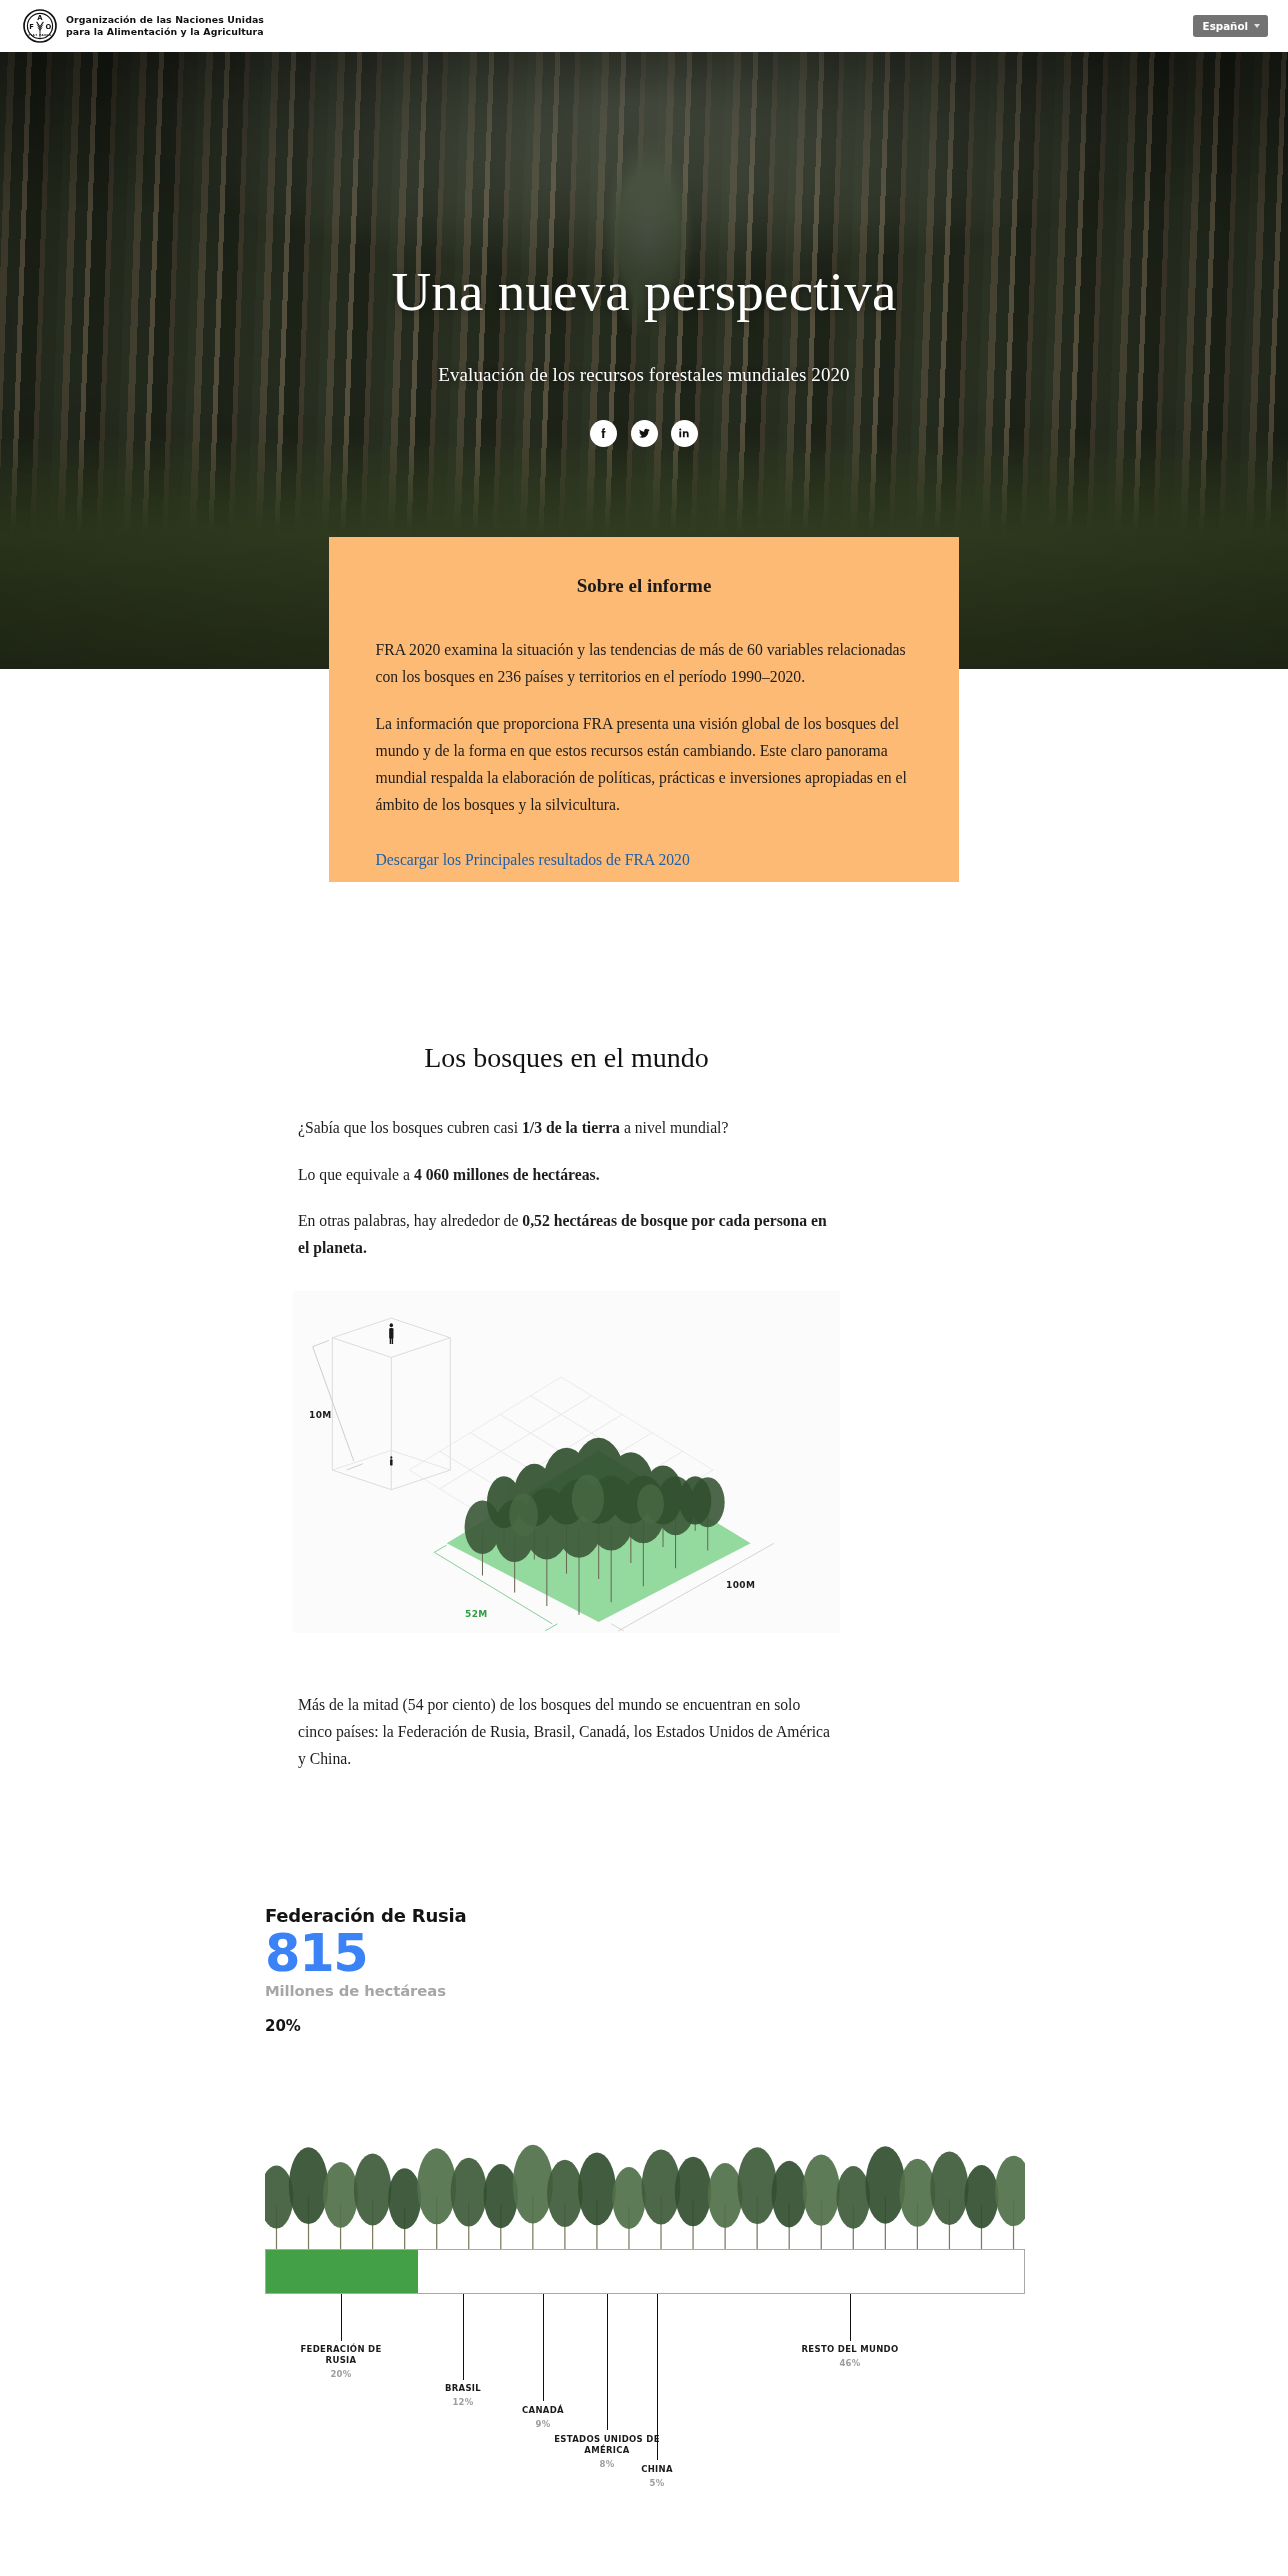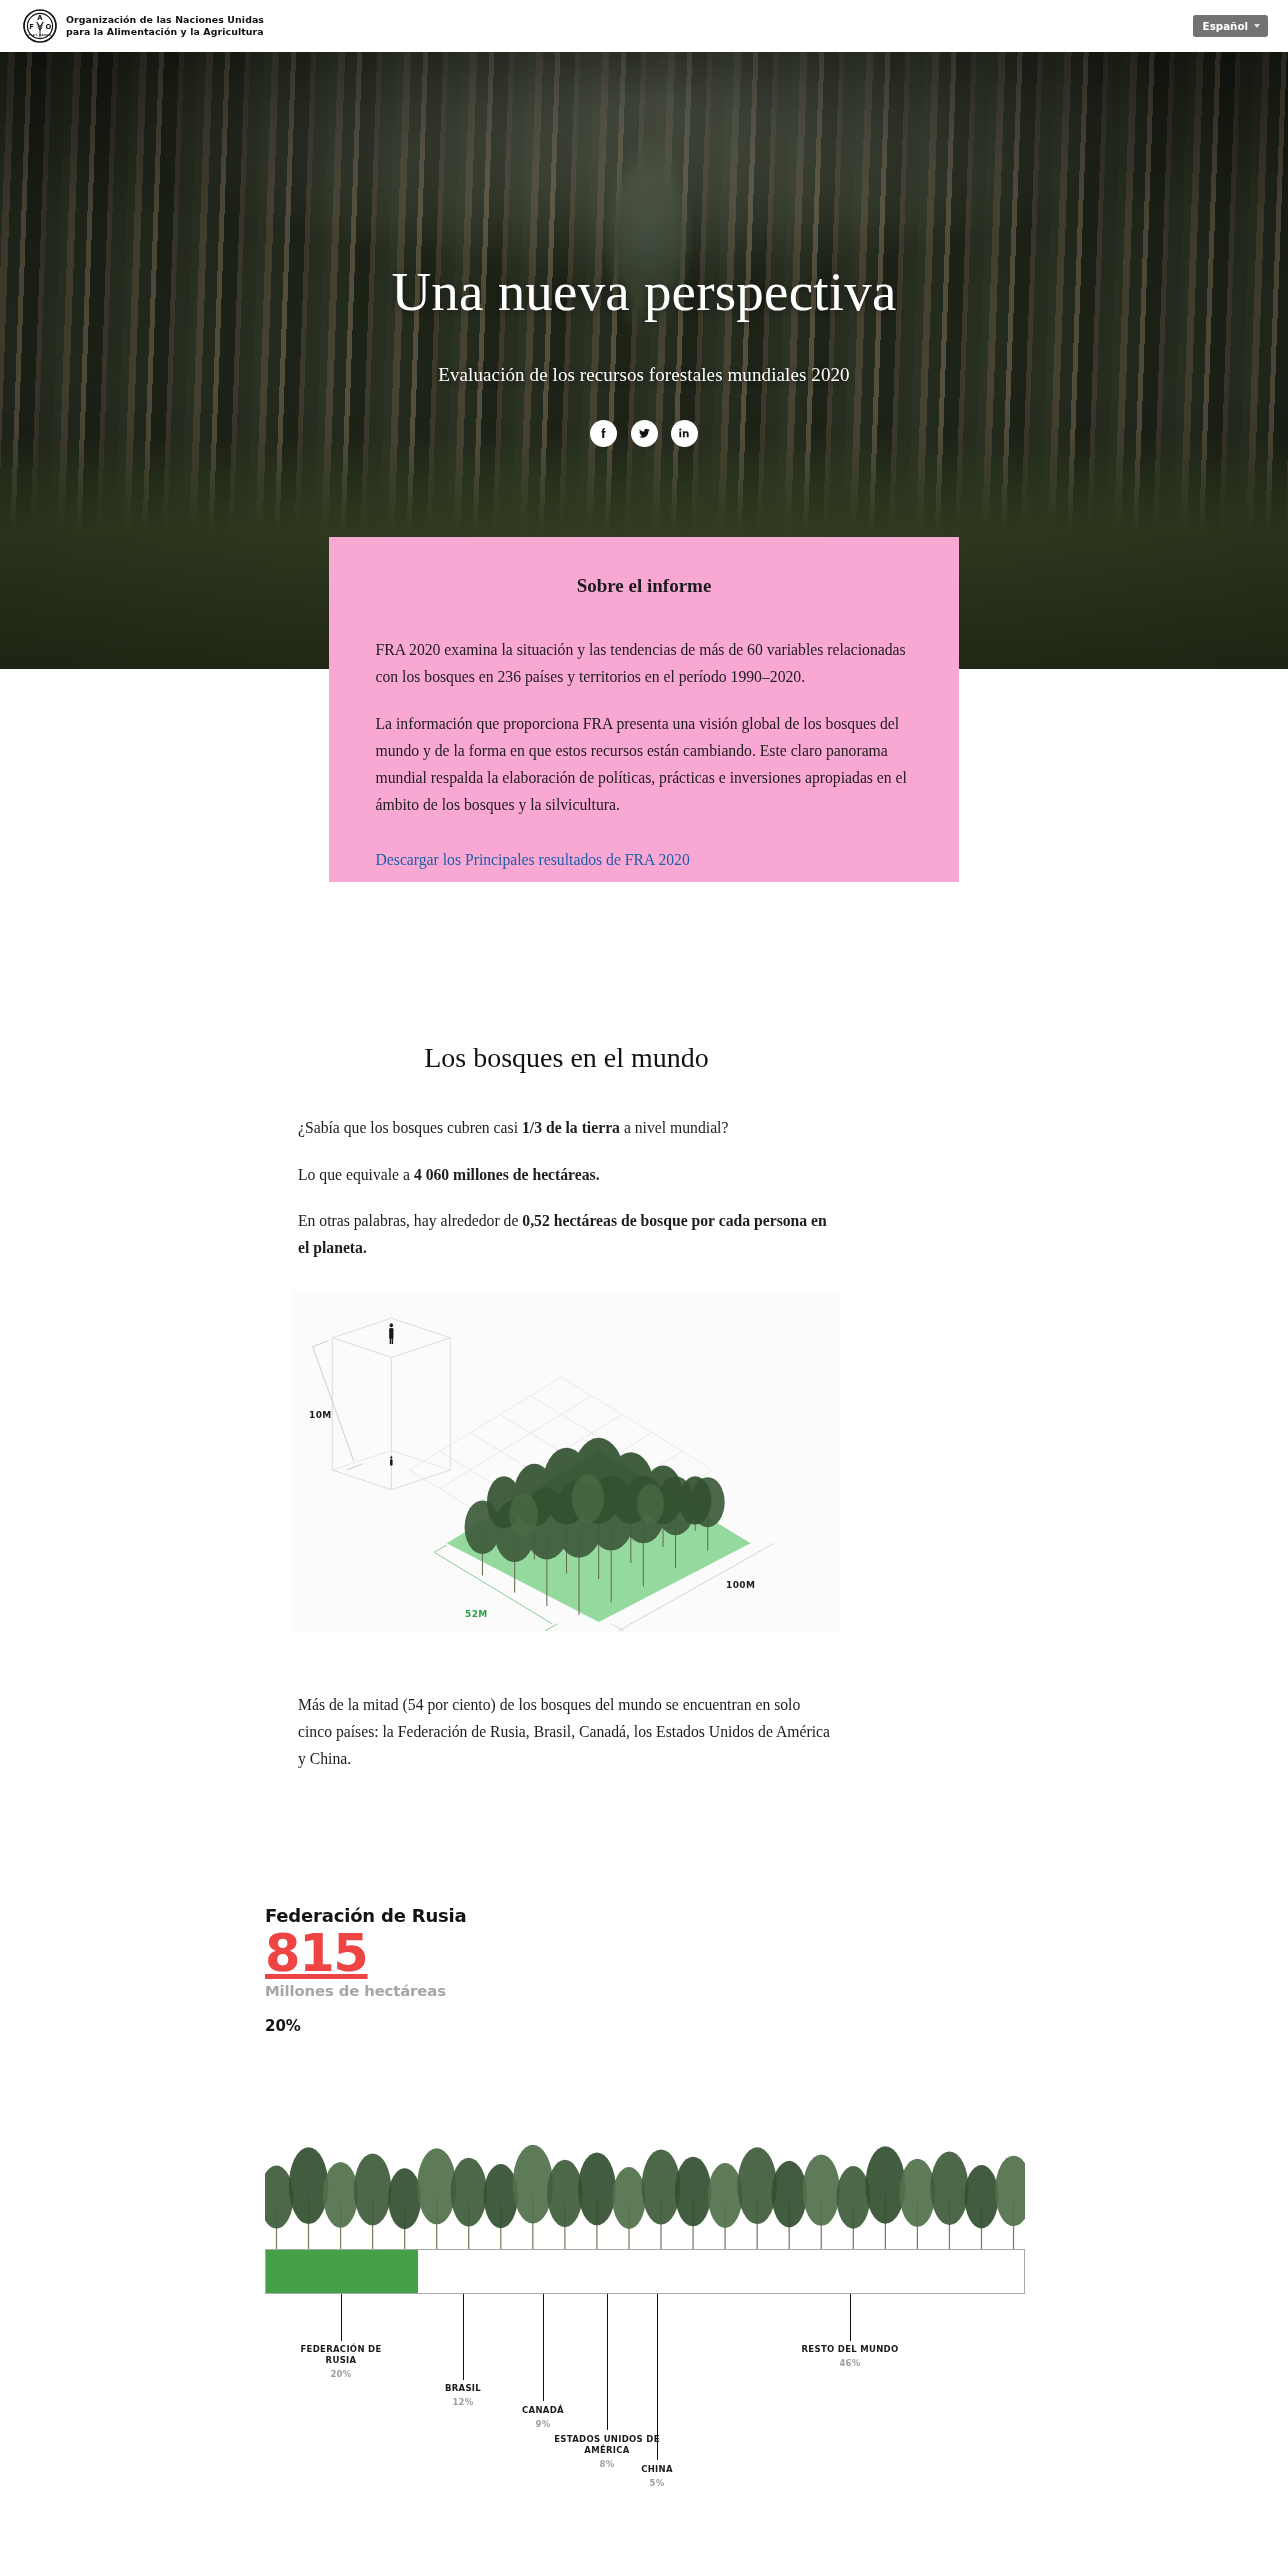--- a/index.html
+++ b/index.html
@@ -123,21 +123,21 @@
     cursor: pointer;
   }
   .social-btn svg { display: block; }
 
   
   .about-card {
     position: absolute;
     left: 329px;
     top: 537px;
     width: 630px;
-    background: #f9a8d4;
+    background: #fdba74;
     z-index: 10;
     padding: 38px 38px 9px 38px;
   }
   .about-title {
     text-align: center;
     font-size: 19px;
     font-weight: bold;
     color: #1b1b1b;
     margin-bottom: 39px;
   }
@@ -199,25 +199,24 @@
   }
   .stat-country {
     font-size: 18px;
     font-weight: bold;
     color: #141414;
     letter-spacing: -0.2px;
   }
   .stat-value {
     font-size: 51px;
     font-weight: bold;
-    color: #ef4444;
+    color: #3b82f6;
     line-height: 1.02;
     letter-spacing: -1.3px;
     margin-top: 1.8px;
-    text-decoration: underline;
   }
   .stat-unit {
     font-size: 14.8px;
     font-weight: bold;
     color: #a6a6a6;
     margin-top: 1.8px;
     letter-spacing: -0.1px;
   }
   .stat-pct {
     font-size: 15px;

